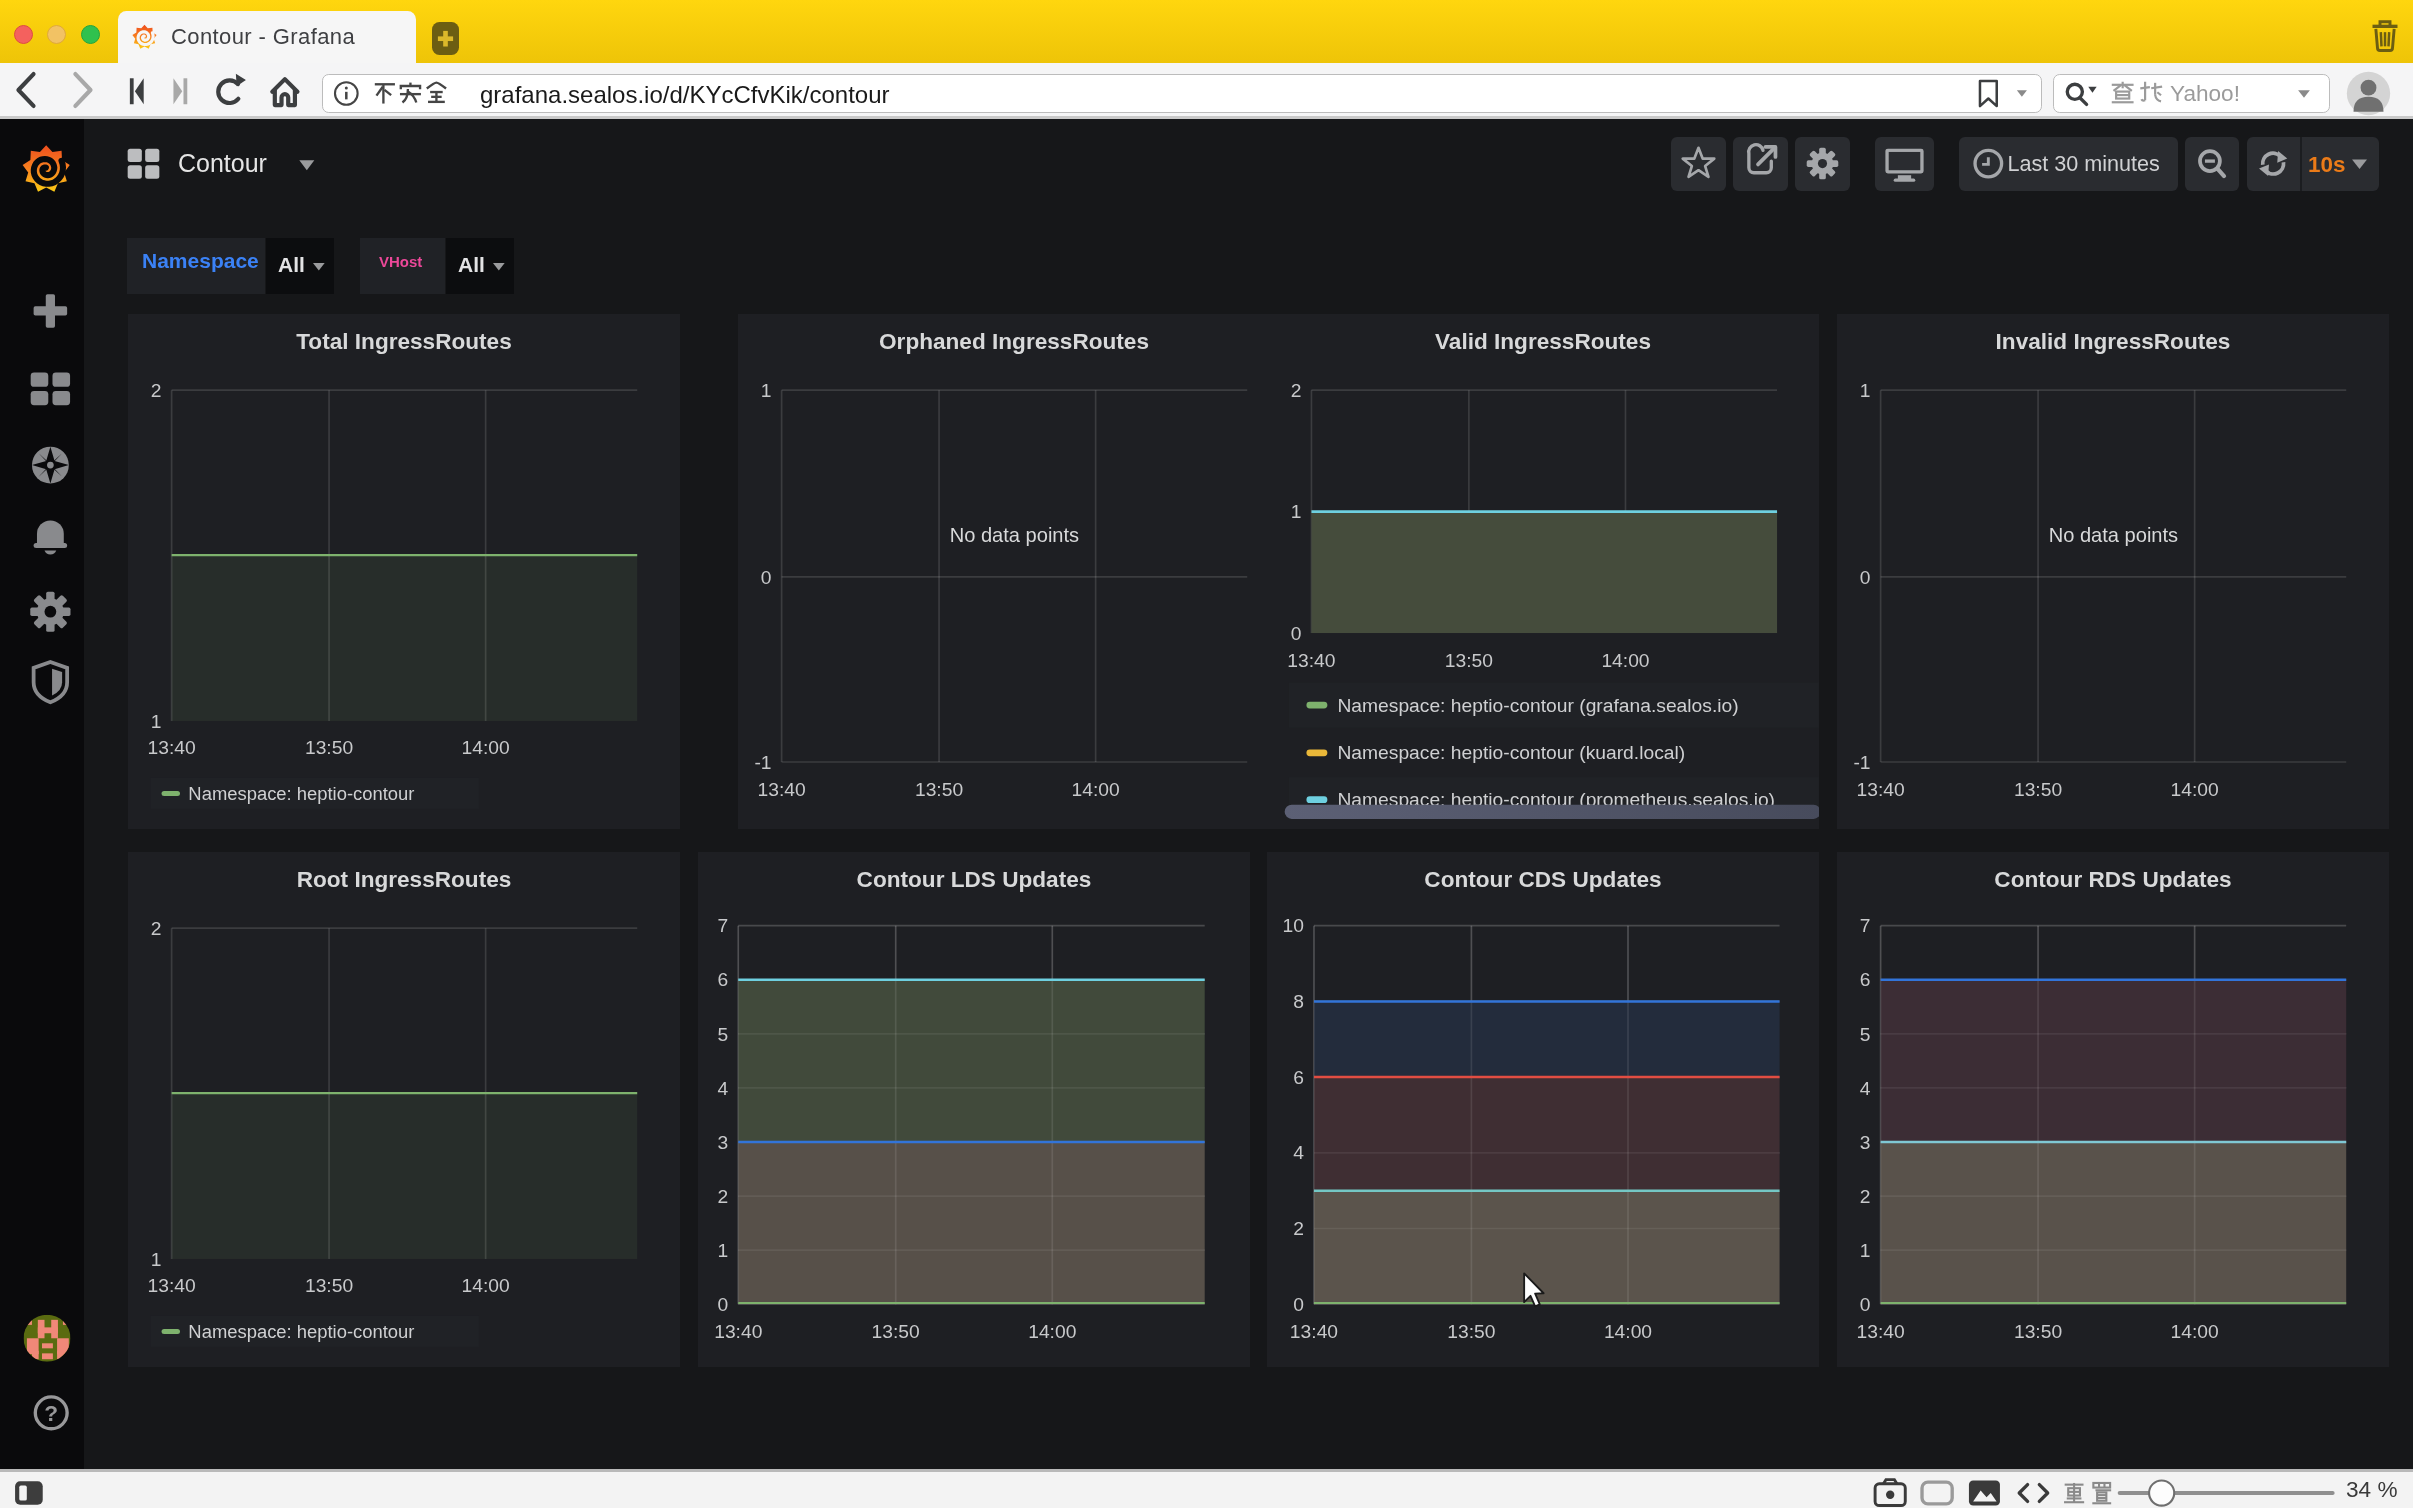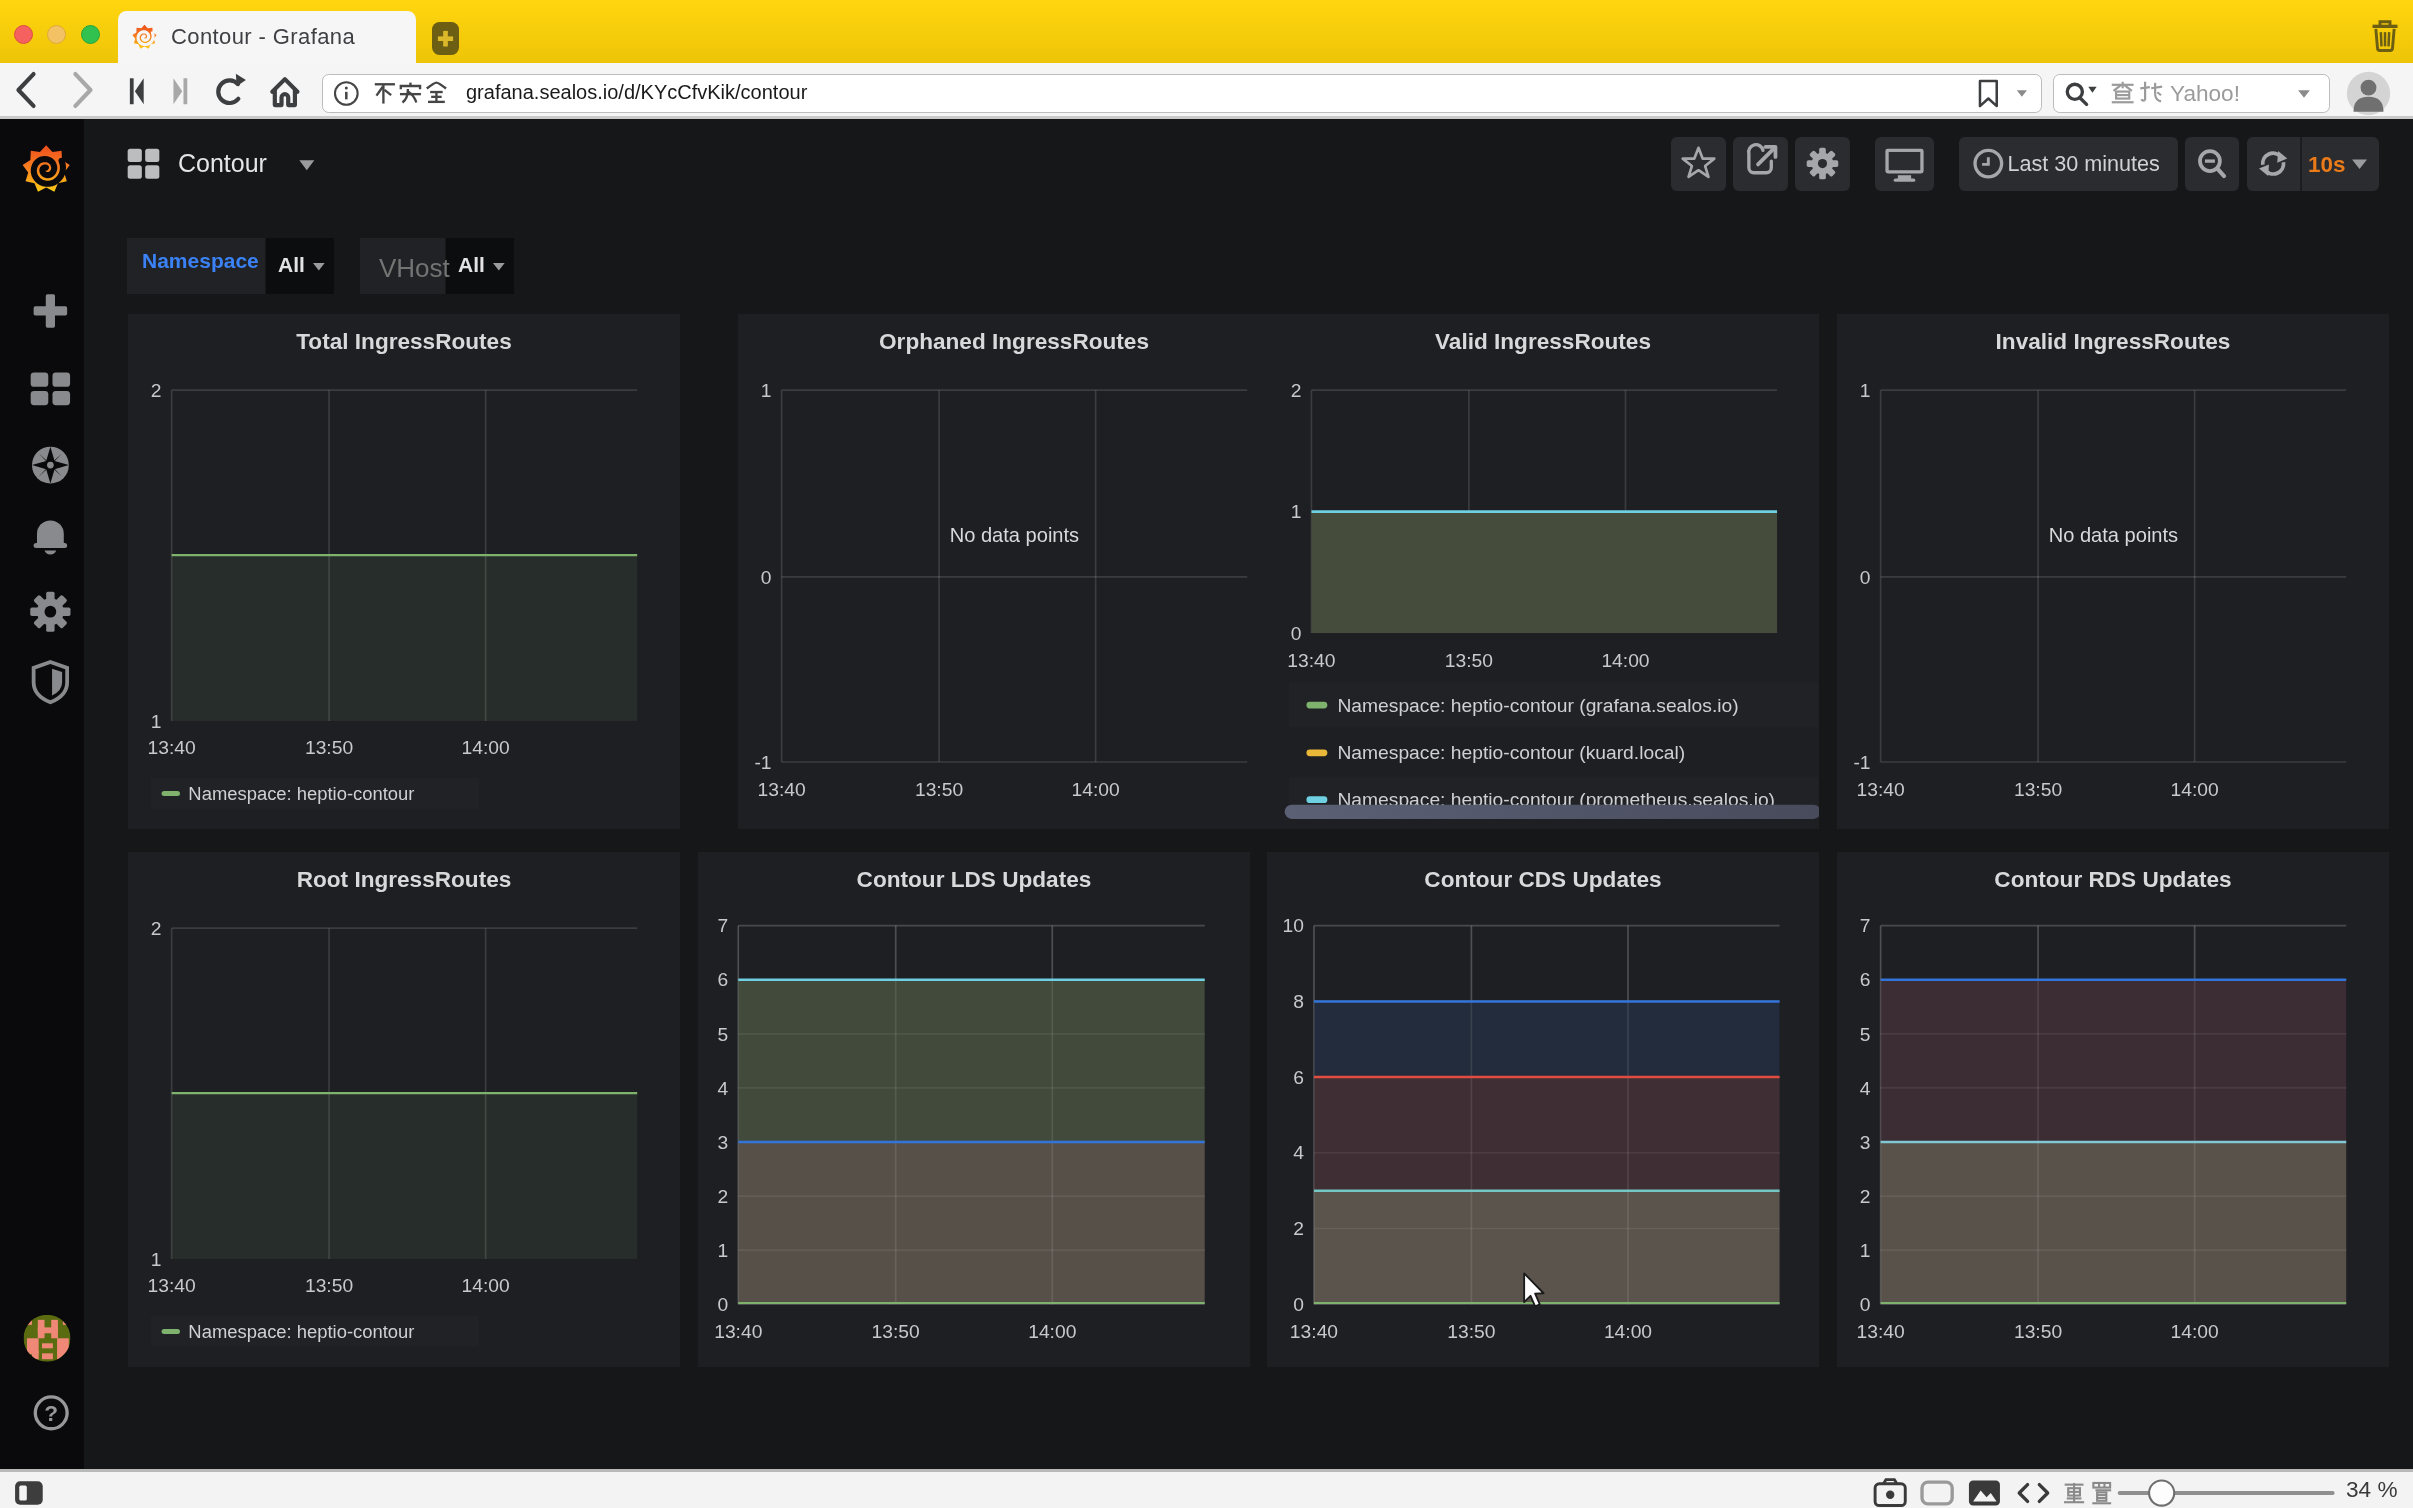--- a/index.html
+++ b/index.html
@@ -72,21 +72,21 @@
     <g transform="translate(124,10)" stroke="#454545" stroke-width="2.8" fill="none">
       <path d="M1 7.000000000000001 Q10.0 0 12.5 0 Q15.0 0 24 7.000000000000001" fill="none"></path>
       <line x1="5.0" y1="11.25" x2="20.0" y2="11.25"></line>
       <line x1="6.25" y1="17.0" x2="18.75" y2="17.0"></line>
       <line x1="12.5" y1="11.25" x2="12.5" y2="23.0"></line>
       <line x1="2.5" y1="23.0" x2="22.5" y2="23.0"></line>
     </g>
     <path d="M1978 8 L1998 8 L1998 38 L1988 29 L1978 38 Z" fill="none" stroke="#3c3e40" stroke-width="3" stroke-linejoin="round"></path>
     <path d="M2022 19 L2034 19 L2028 27 Z" fill="#8a8a8a"></path>
   </svg>
-<div class="abs" style="left:466px;top:81px;font-size:20px;color:#1a1a1a">grafana.sealos.io/d/KYcCfvKik/contour</div>
+<div class="abs" style="left:480px;top:81px;font-size:24px;color:#1a1a1a">grafana.sealos.io/d/KYcCfvKik/contour</div>
 <div class="abs" style="left:2053px;top:74px;width:277px;height:39px;background:#fff;border:1.7px solid #bcbcbc;border-radius:6.7px"></div>
 <svg style="position:absolute;left:2053px;top:74px" width="277" height="39" viewBox="0 0 330 46">
     <circle cx="26" cy="21" r="9" fill="none" stroke="#3c3e40" stroke-width="4"></circle>
     <line x1="32" y1="28" x2="40" y2="36" stroke="#3c3e40" stroke-width="4" stroke-linecap="round"></line>
     <path d="M42 15 L52 15 L47 22 Z" fill="#3c3e40"></path>
     <g transform="translate(70,9)" stroke="#9b9b9b" stroke-width="2.6" fill="none">
       <line x1="0" y1="3.6400000000000006" x2="26" y2="3.6400000000000006"></line>
       <line x1="13.0" y1="0" x2="13.0" y2="7.8"></line>
       <line x1="10.92" y1="4.16" x2="2.08" y2="10.92"></line>
       <line x1="15.079999999999998" y1="4.16" x2="23.92" y2="10.92"></line>
@@ -249,21 +249,21 @@
   </svg>
 <div class="abs" style="left:127px;top:238px;width:138px;height:56px;background:#202226"></div>
 <div class="abs" style="left:266px;top:238px;width:68px;height:56px;background:#0c0d0f"></div>
 <div class="abs" style="left:142px;top:249px;font-size:21px;font-weight:bold;color:#3b82f6">Namespace</div>
 <div class="abs" style="left:278px;top:253px;font-size:21px;font-weight:bold;color:#e3e3e5">All</div>
 <svg style="position:absolute;left:266px;top:238px" width="68" height="56" viewBox="0 0 81 67">
     <path d="M56 30 L70 30 L63 39 Z" fill="#9a9b9d"></path>
   </svg>
 <div class="abs" style="left:360px;top:238px;width:85px;height:56px;background:#202226"></div>
 <div class="abs" style="left:446px;top:238px;width:68px;height:56px;background:#0c0d0f"></div>
-<div class="abs" style="left:379px;top:253px;font-size:26px;font-weight:normal;color:#737373">VHost</div>
+<div class="abs" style="left:379px;top:253px;font-size:15px;font-weight:bold;color:#ec4899">VHost</div>
 <div class="abs" style="left:458px;top:253px;font-size:21px;font-weight:bold;color:#e3e3e5">All</div>
 <svg style="position:absolute;left:446px;top:238px" width="68" height="56" viewBox="0 0 81 67">
     <path d="M56 30 L70 30 L63 39 Z" fill="#9a9b9d"></path>
   </svg>
 <div class="panel" style="left:128px;top:314px;width:552px;height:515px"><svg width="552" height="515" viewBox="0 0 659 615">
       <text x="329.5" y="42" font-size="27" fill="#d8d9da" text-anchor="middle" font-weight="bold" font-family="&quot;Liberation Sans&quot;, sans-serif">Total IngressRoutes</text>
       <line x1="52" y1="91" x2="52" y2="486" stroke="rgba(255,255,255,0.13)" stroke-width="2"></line>
       <line x1="240" y1="91" x2="240" y2="486" stroke="rgba(255,255,255,0.13)" stroke-width="2"></line>
       <line x1="427" y1="91" x2="427" y2="486" stroke="rgba(255,255,255,0.13)" stroke-width="2"></line>
       <line x1="52" y1="91" x2="608" y2="91" stroke="rgba(255,255,255,0.13)" stroke-width="2"></line>

